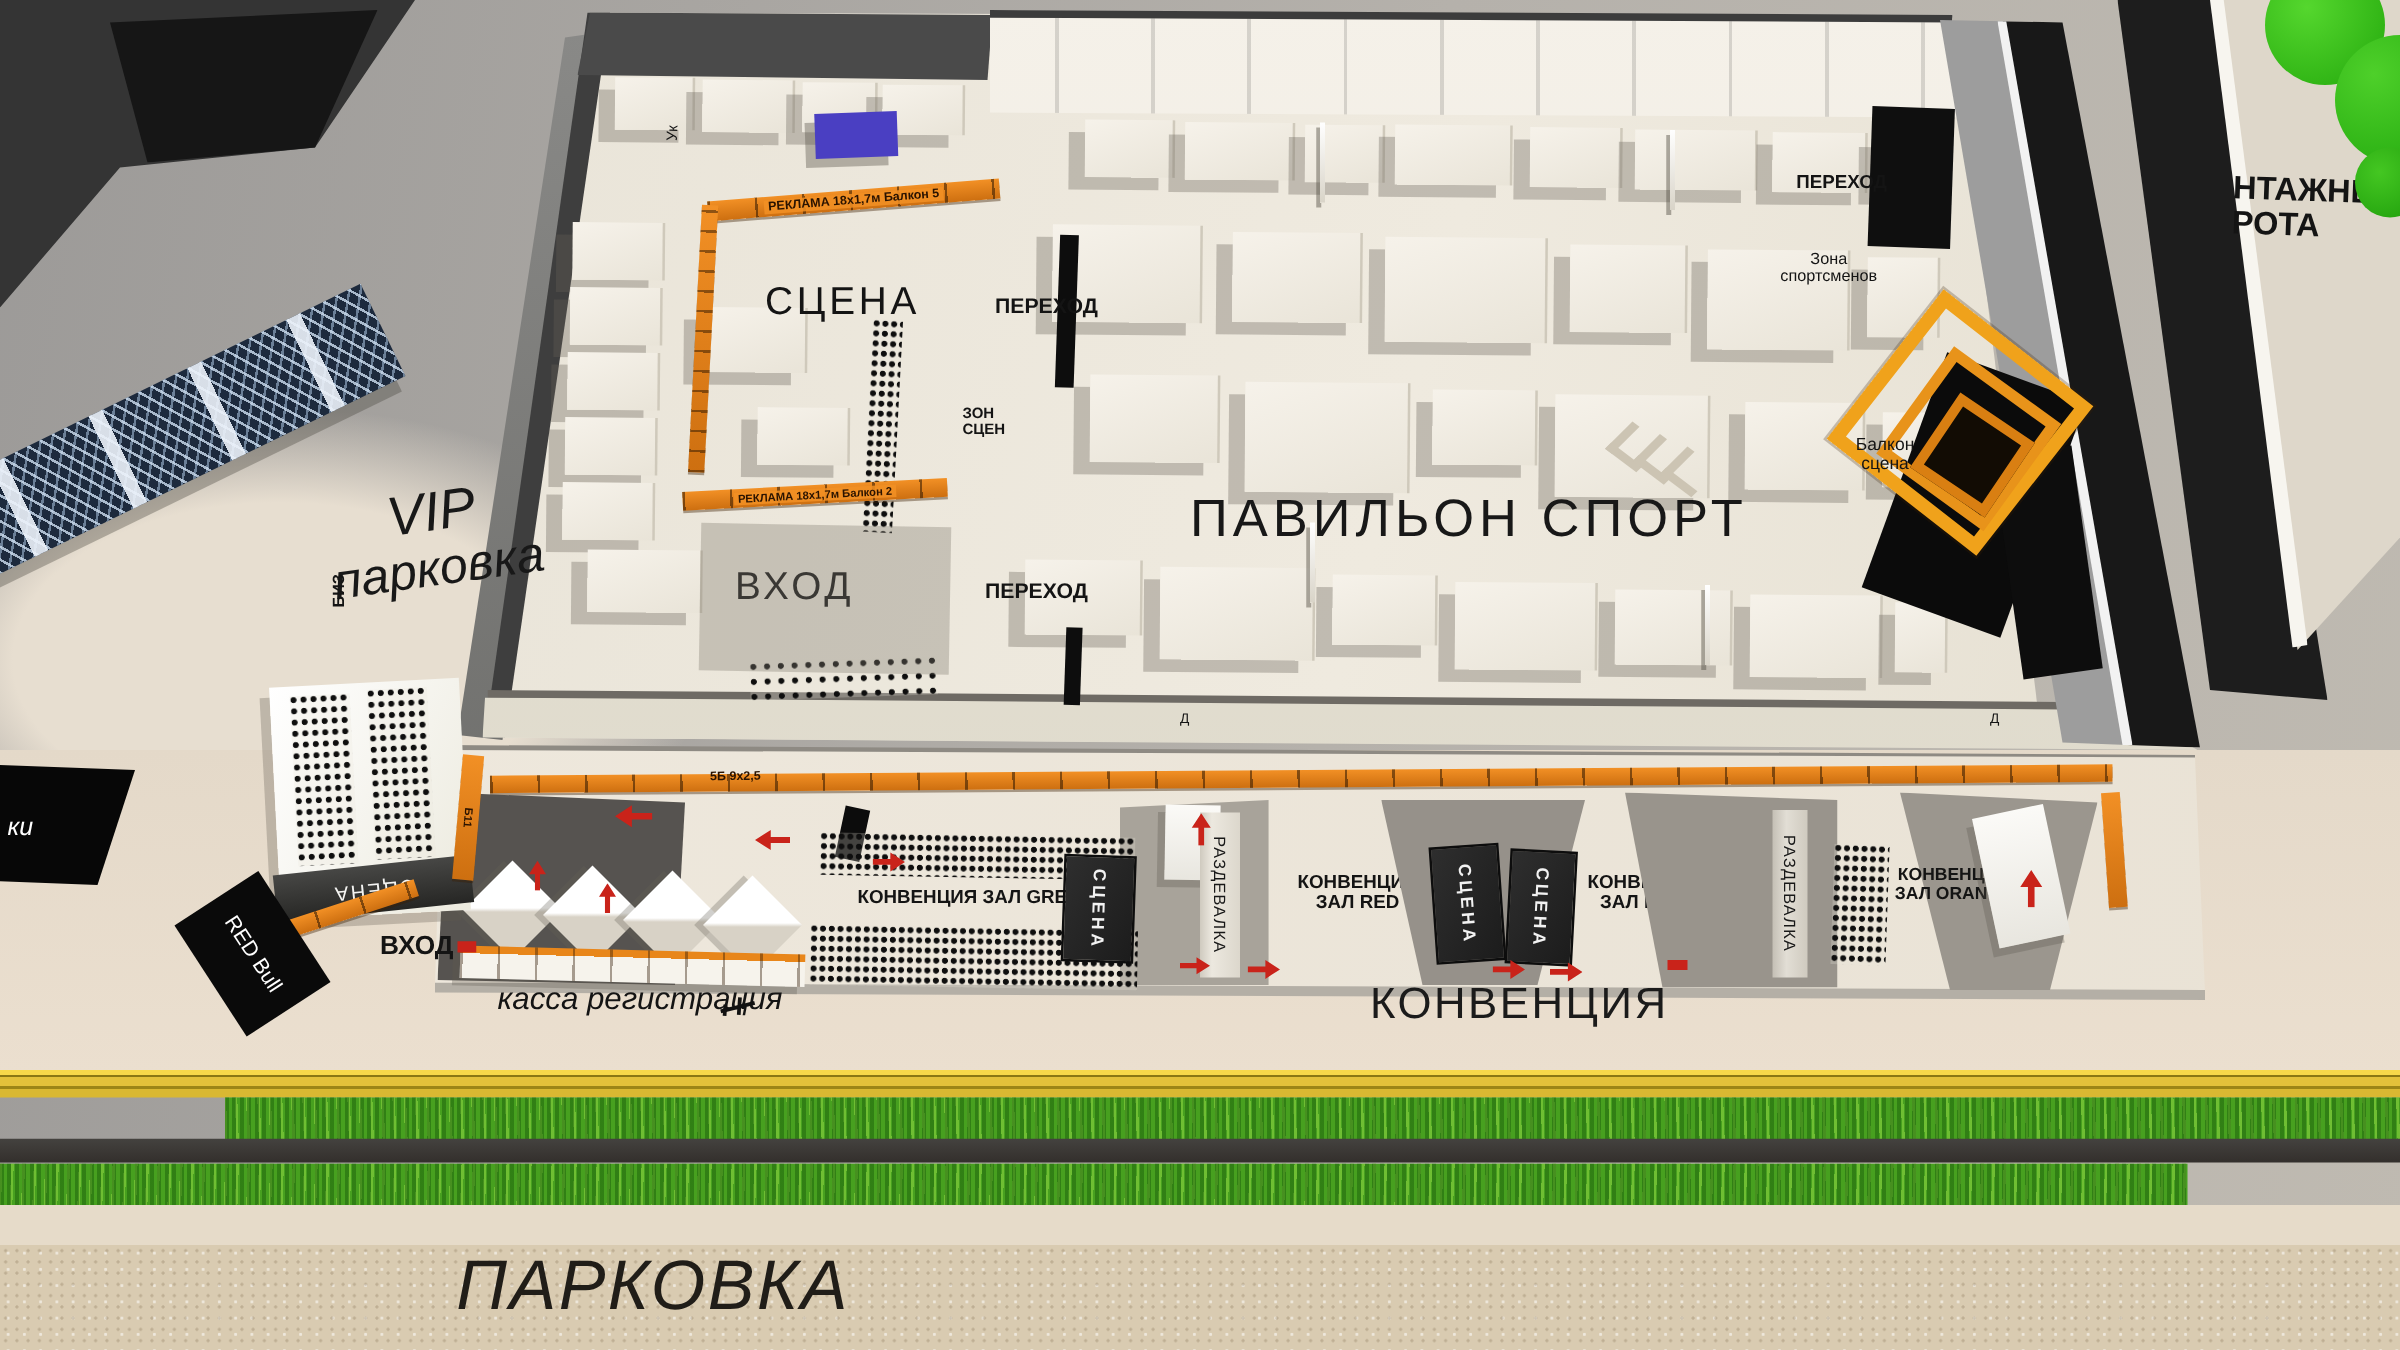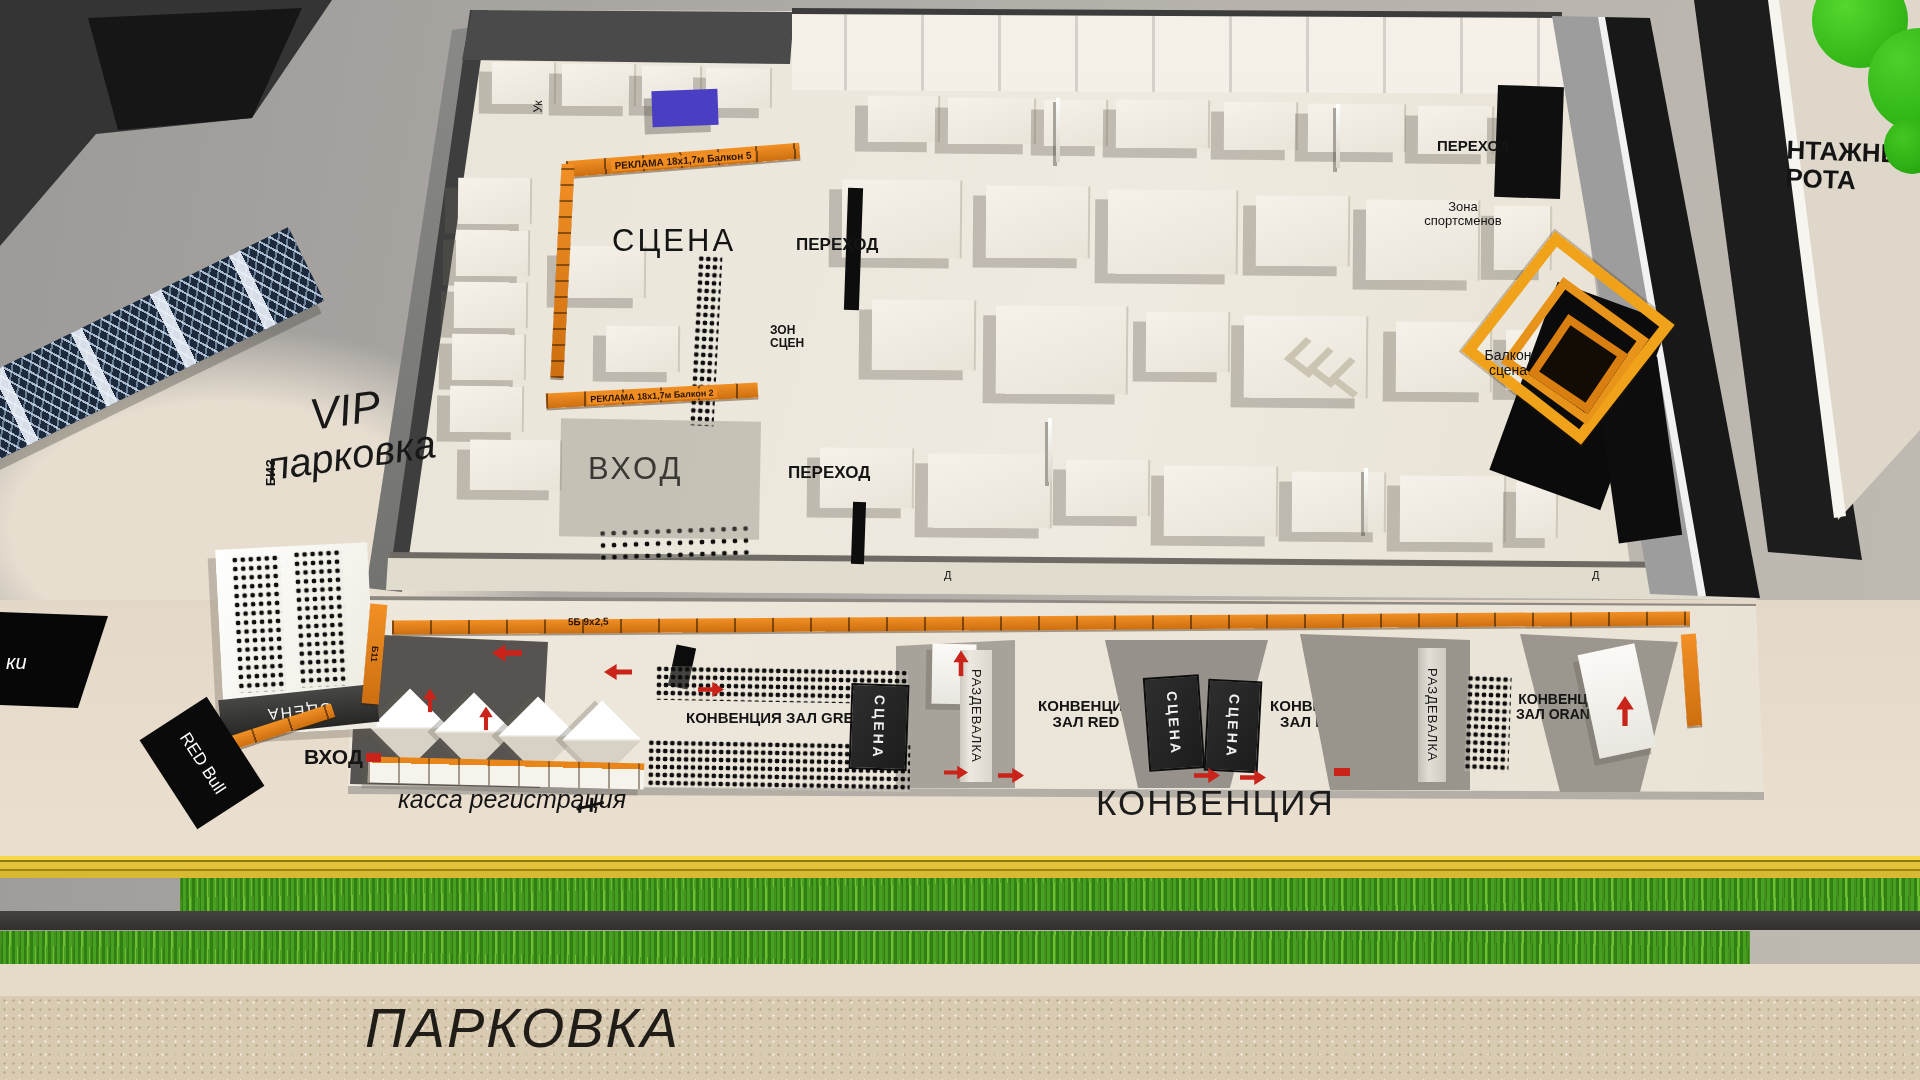--- a/index.html
+++ b/index.html
@@ -144,20 +144,21 @@
       <div class="booth" style="left: 1516px; top: 482px; width: 40px; height: 56px; transform: rotate(0.5deg);"></div>
     </div>
   <div class="abs" style="left:652px;top:90px;width:66px;height:36px;background:#4a3fc2;transform:rotate(-2deg);
               box-shadow:-8px 7px 0 rgba(90,85,75,.4);"></div>
   <div class="abs" style="left:846px;top:188px;width:15px;height:122px;background:#0d0d0d;transform:rotate(2deg);"></div>
   <div class="abs" style="left:852px;top:502px;width:13px;height:62px;background:#0d0d0d;transform:rotate(2deg);"></div>
   <div class="chev" style="left:1292px;top:342px;"></div>
   <div class="chev" style="left:1314px;top:352px;"></div>
   <div class="chev" style="left:1336px;top:362px;"></div>
 
+  <div class="lbl" style="left:952px;top:392px;font-size:42px;letter-spacing:4px;color:#181818;">ПАВИЛЬОН СПОРТ</div>
   <div class="lbl" style="left:796px;top:236px;font-size:17px;font-weight:600;">ПЕРЕХОД</div>
   <div class="lbl" style="left:788px;top:464px;font-size:17px;font-weight:600;">ПЕРЕХОД</div>
   <div class="lbl" style="left:944px;top:570px;font-size:11px;">Д</div>
   <div class="lbl" style="left:1592px;top:570px;font-size:11px;">Д</div>
 
   <div class="seats" style="left:694px;top:256px;width:24px;height:170px;transform:rotate(3deg);"></div>
   <div class="seats" style="left:600px;top:528px;width:150px;height:30px;transform:rotate(-2deg);background-size:11px 12px;"></div>
   <div class="orange-banner ticks" style="left:566px;top:152px;width:234px;height:16px;transform:rotate(-4.5deg);
               display:flex;align-items:center;justify-content:center;">
     <span class="b" style="font-size:10px;color:#2a1300;background:rgba(242,144,37,.85);padding:0 3px;">РЕКЛАМА 18х1,7м  Балкон 5</span>

